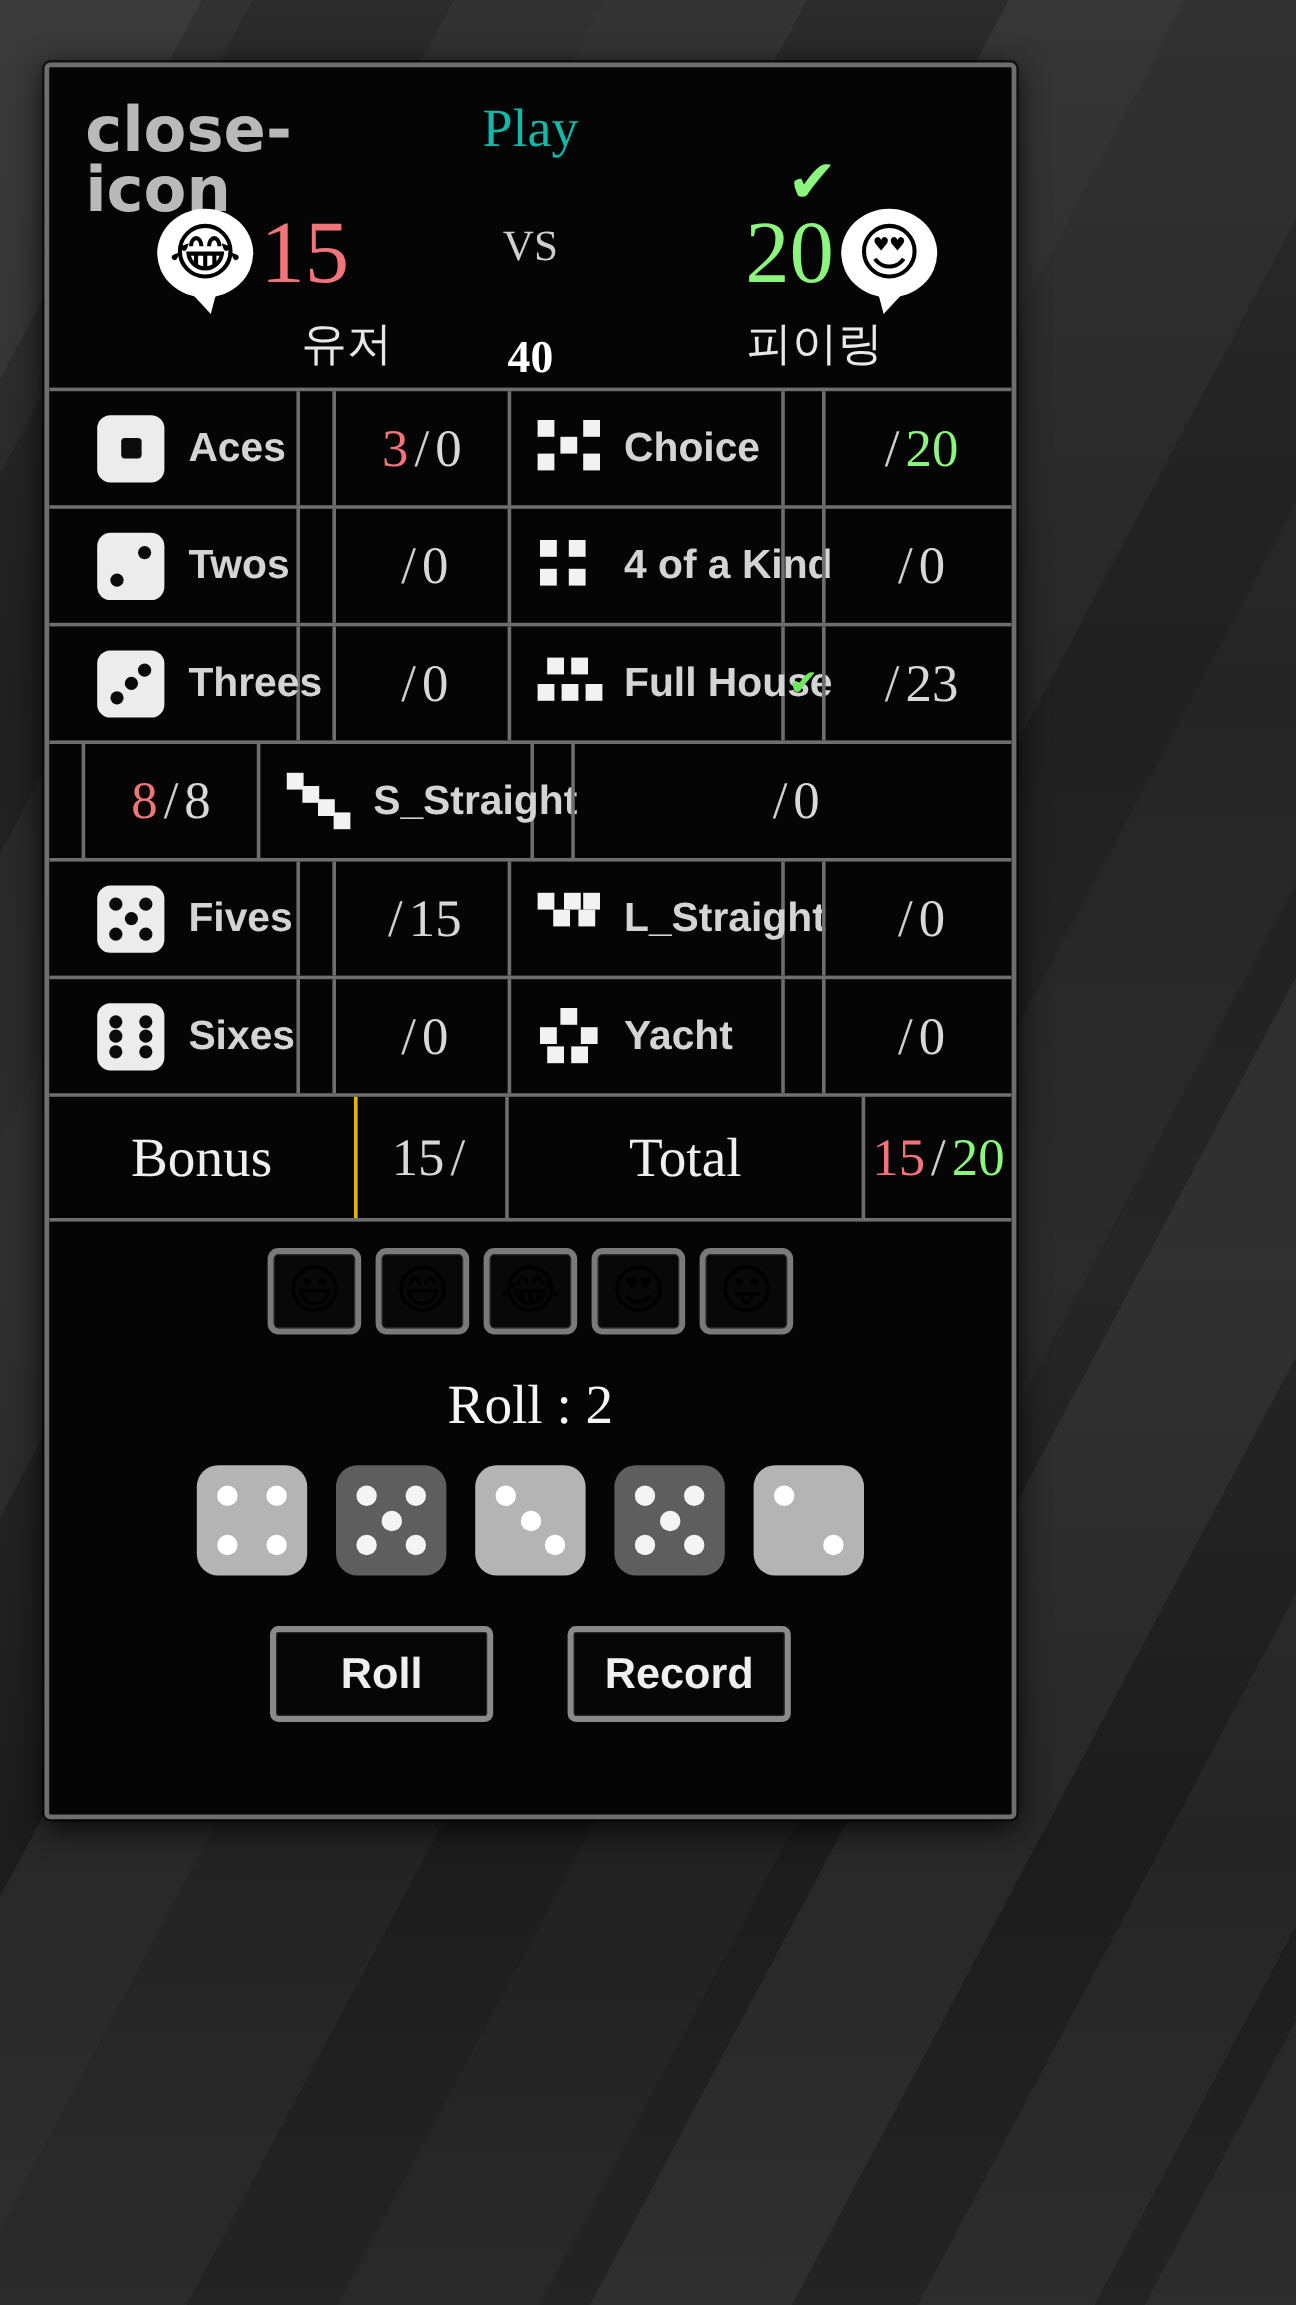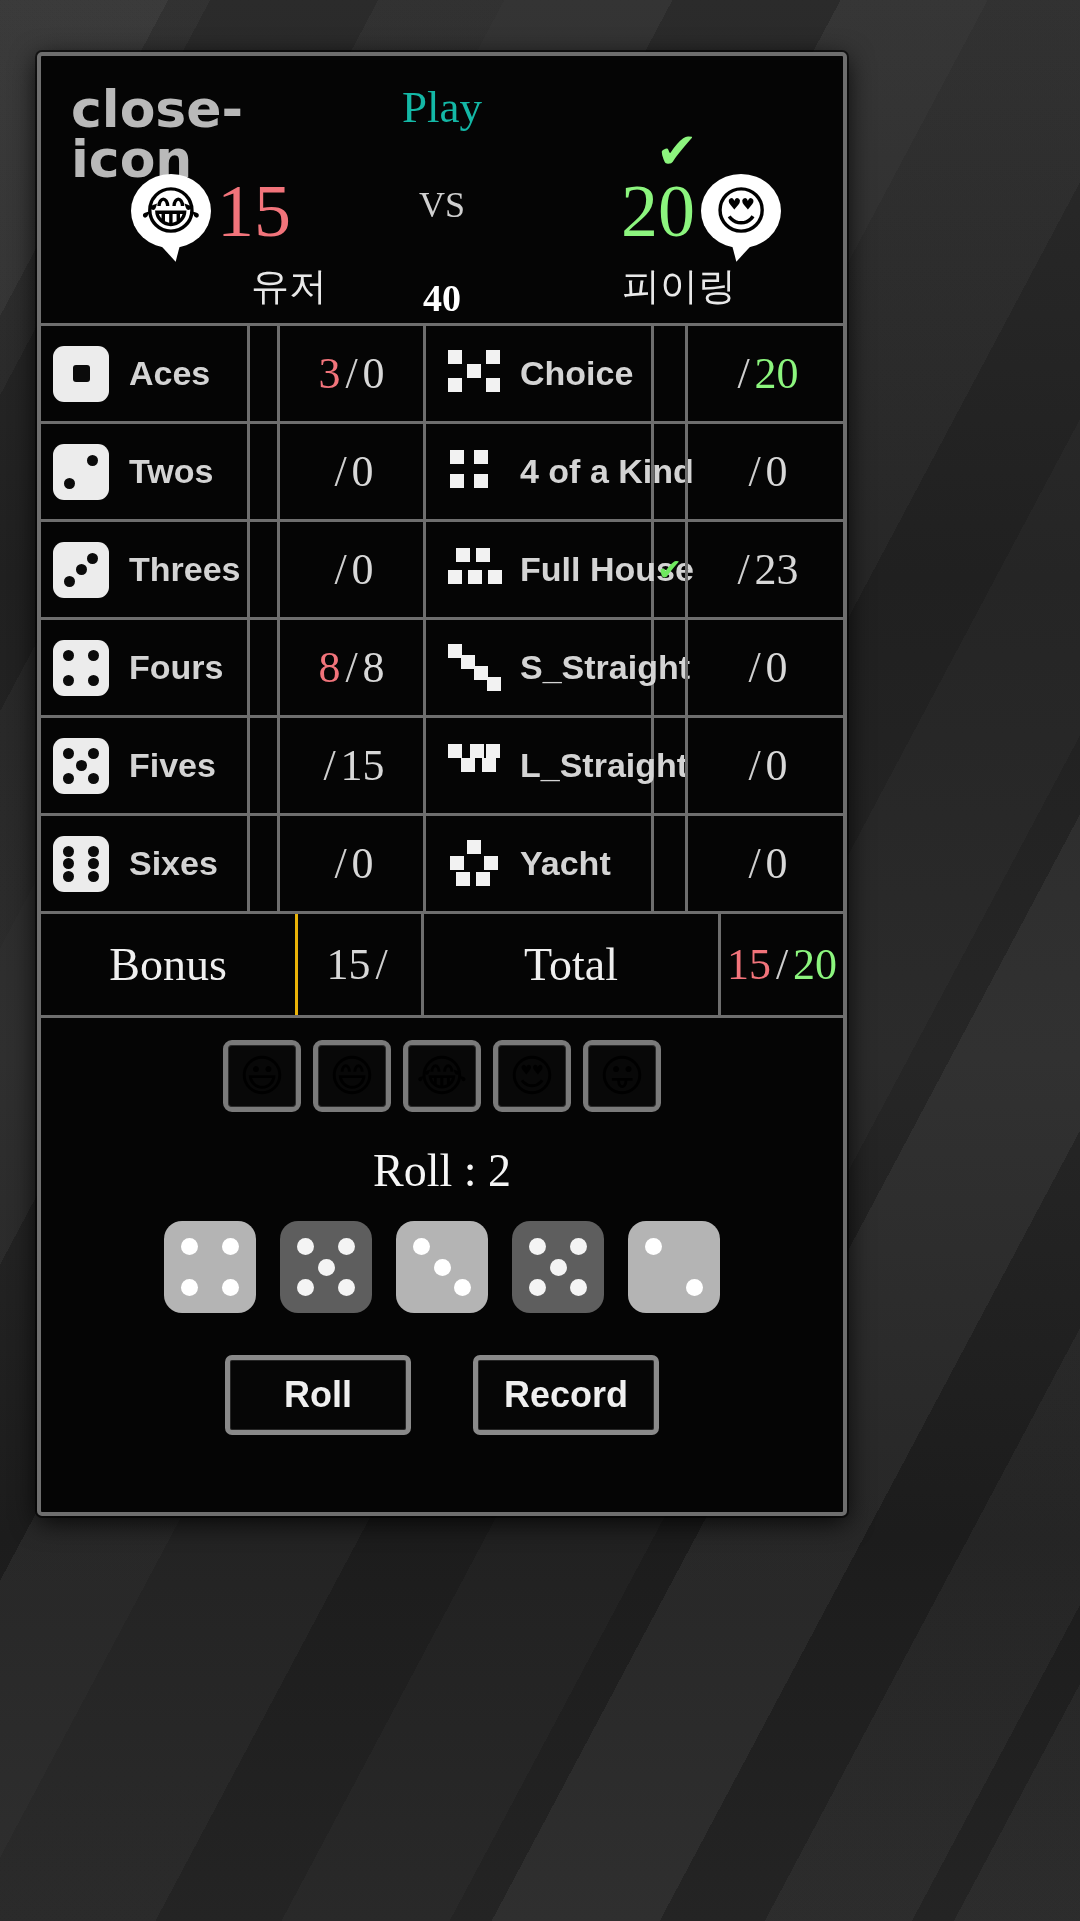--- a/index.html
+++ b/index.html
@@ -155,21 +155,21 @@
 
   .row {
     display: flex;
     height: 98px;
     border-bottom: 3px solid #6e6e6e;
   }
   .row:first-child { border-top: none; }
 
   .cell { display: flex; align-items: center; }
 
-  .c-name-l { width: 209px; padding-left: 12px; gap: 20px; border-right: 3px solid #6e6e6e; }
+  .c-name-l { width: 209px; padding-left: 40px; gap: 20px; border-right: 3px solid #6e6e6e; }
   .c-gap-l  { width: 30px; border-right: 3px solid #6e6e6e; }
   .c-val-l  { width: 146px; justify-content: center; border-right: 3px solid #6e6e6e; }
   .c-name-r { width: 228px; padding-left: 22px; gap: 20px; border-right: 3px solid #6e6e6e; }
   .c-gap-r  { width: 34px; justify-content: center; border-right: 3px solid #6e6e6e; }
   .c-val-r  { flex: 1; justify-content: center; }
 
   .category-label {
     color: #d4d4d4;
     font-size: 34px;
     font-weight: bold;
@@ -442,29 +442,20 @@
           <span class="category-label">Full House</span>
         </div>
         <div class="cell c-gap-r">
           <span class="row-check">✔</span>
         </div>
         <div class="cell c-val-r">
           <span class="value"><span class="slash">/</span><span class="neutral">23</span></span>
         </div>
       </div>
       <div class="row">
-        <div class="cell c-name-l">
-          <div class="dieface">
-            <div class="pip p-tl"></div>
-            <div class="pip p-tr"></div>
-            <div class="pip p-bl"></div>
-            <div class="pip p-br"></div>
-          </div>
-          <span class="category-label">Fours</span>
-        </div>
         <div class="cell c-gap-l"></div>
         <div class="cell c-val-l">
           <span class="value"><span class="mine">8</span><span class="slash">/</span><span class="neutral">8</span></span>
         </div>
         <div class="cell c-name-r">
           <div class="combo-icon">
             <span style="left: 0px; top: 0px;"></span>
             <span style="left: 13px; top: 11px;"></span>
             <span style="left: 26px; top: 22px;"></span>
             <span style="left: 39px; top: 33px;"></span>

